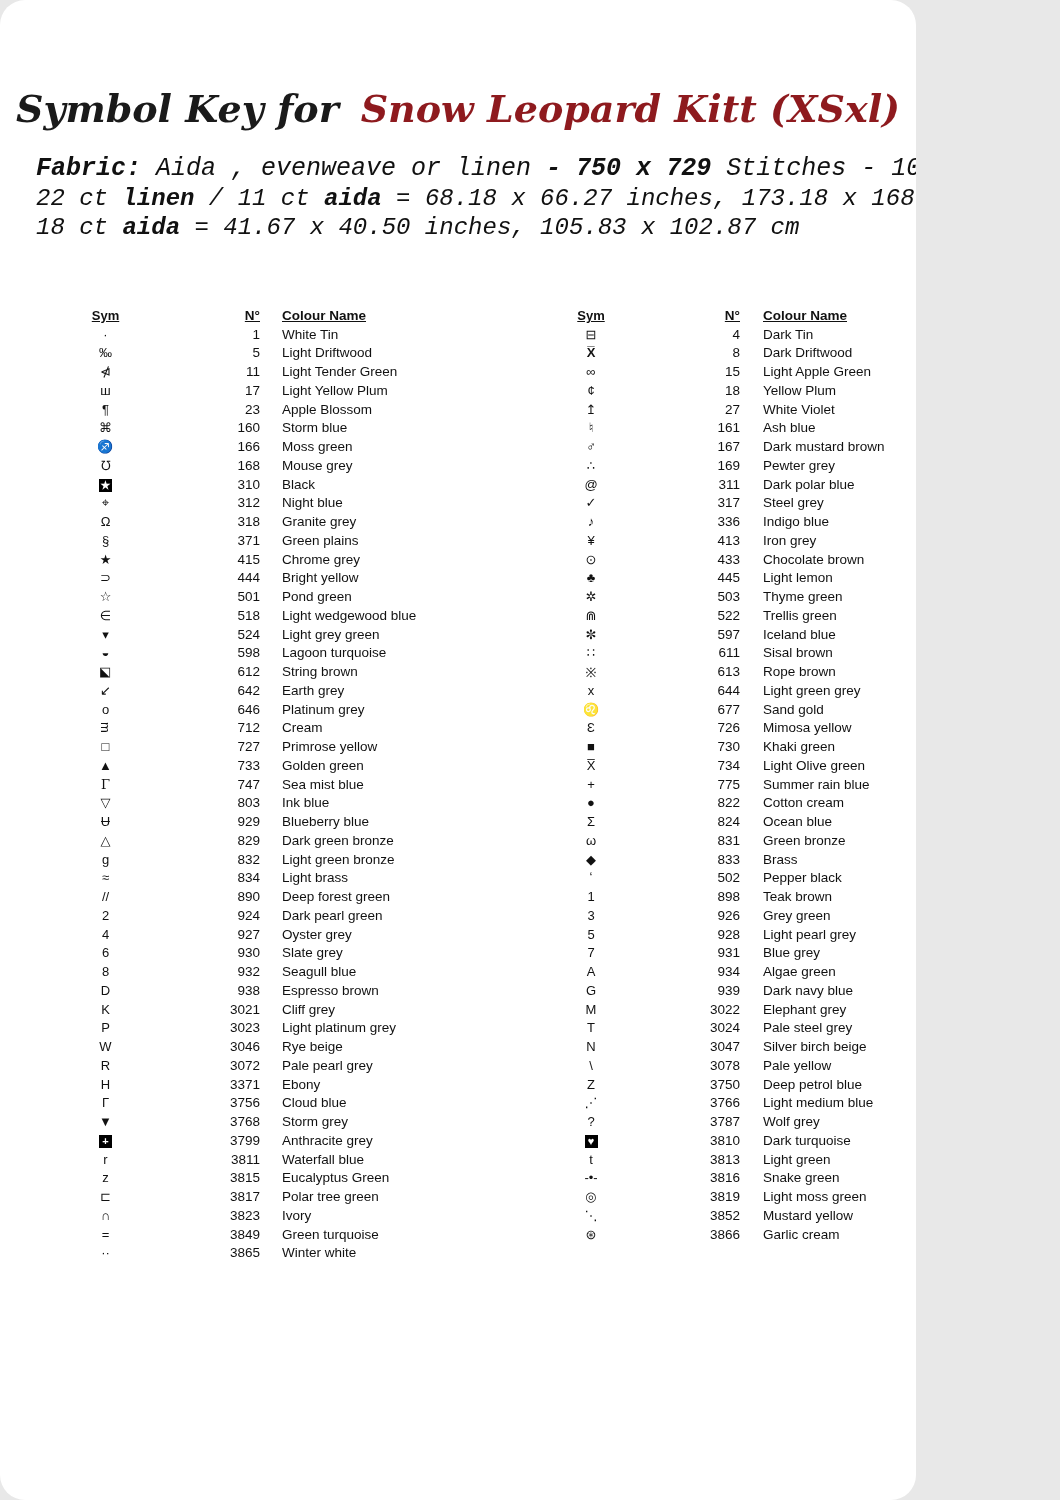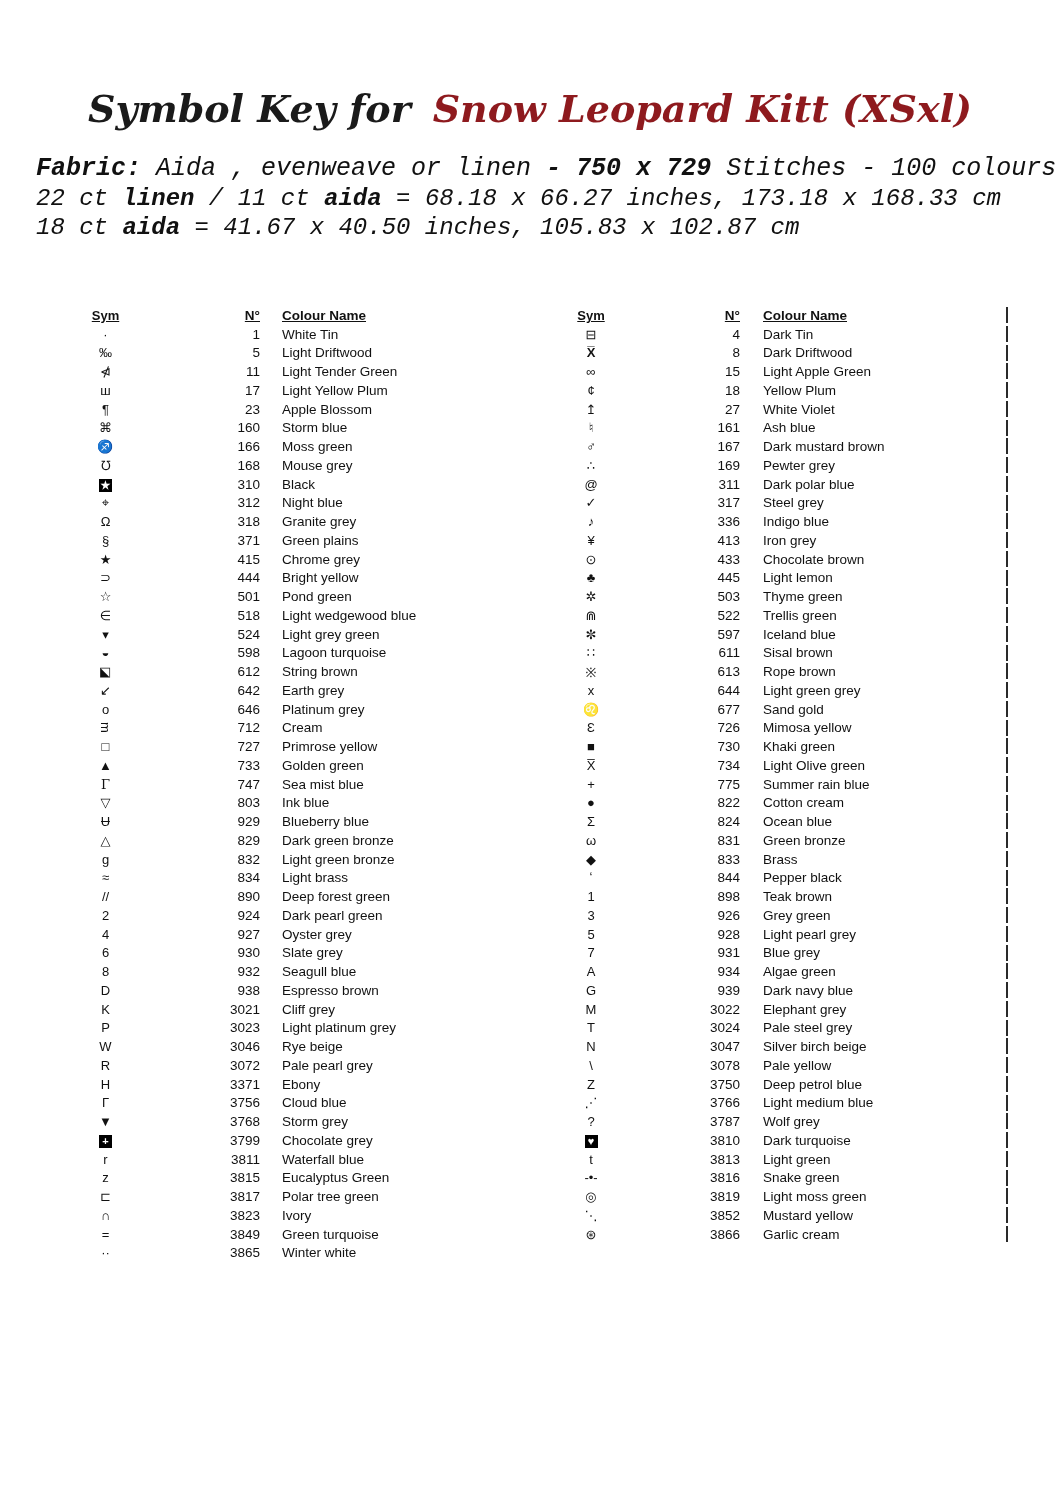--- a/index.html
+++ b/index.html
@@ -1,17 +1,17 @@
 <!DOCTYPE html>
 <html><head>
 <meta charset="utf-8">
 <style>
   html,body{margin:0;padding:0;background:#e8e8e8;}
-  #page{position:relative;width:1060px;height:1500px;background:#ffffff;overflow:hidden;
-        font-family:"Liberation Sans",sans-serif;color:#1a1a1a;}
+  #page{position:relative;width:916px;height:1500px;background:#ffffff;overflow:hidden;
+        font-family:"Liberation Sans",sans-serif;color:#1a1a1a;border-radius:25px;}
   
   #title{position:absolute;top:86px;left:0;width:100%;text-align:center;
          font-family:"DejaVu Serif",serif;font-style:italic;font-weight:bold;
          font-size:38px;white-space:nowrap;}
   #title .t-red{margin-left:22px;}
   
   #fabric{position:absolute;left:36px;top:154px;font-family:Liberation Mono, monospace;
           font-style:italic;font-size:24px;line-height:29.5px;color:#111;white-space:nowrap;}
   #fabric .fline:first-child{font-size:25px;}
   #fabric .bseg{font-weight:bold;}
@@ -268,21 +268,21 @@
         <span class="cell-name">Cloud blue</span>
       </div>
       <div class="trow">
         <span class="cell-sym"><span>▼</span></span>
         <span class="cell-num">3768</span>
         <span class="cell-name">Storm grey</span>
       </div>
       <div class="trow">
         <span class="cell-sym"><span class="inv">+</span></span>
         <span class="cell-num">3799</span>
-        <span class="cell-name">Chocolate grey</span>
+        <span class="cell-name">Anthracite grey</span>
       </div>
       <div class="trow">
         <span class="cell-sym"><span>r</span></span>
         <span class="cell-num">3811</span>
         <span class="cell-name">Waterfall blue</span>
       </div>
       <div class="trow">
         <span class="cell-sym"><span>z</span></span>
         <span class="cell-num">3815</span>
         <span class="cell-name">Eucalyptus Green</span>
@@ -484,21 +484,21 @@
         <span class="tick"></span>
       </div>
       <div class="trow">
         <span class="cell-sym"><span>◆</span></span>
         <span class="cell-num">833</span>
         <span class="cell-name">Brass</span>
         <span class="tick"></span>
       </div>
       <div class="trow">
         <span class="cell-sym"><span>ʻ</span></span>
-        <span class="cell-num">844</span>
+        <span class="cell-num">502</span>
         <span class="cell-name">Pepper black</span>
         <span class="tick"></span>
       </div>
       <div class="trow">
         <span class="cell-sym"><span>1</span></span>
         <span class="cell-num">898</span>
         <span class="cell-name">Teak brown</span>
         <span class="tick"></span>
       </div>
       <div class="trow">

